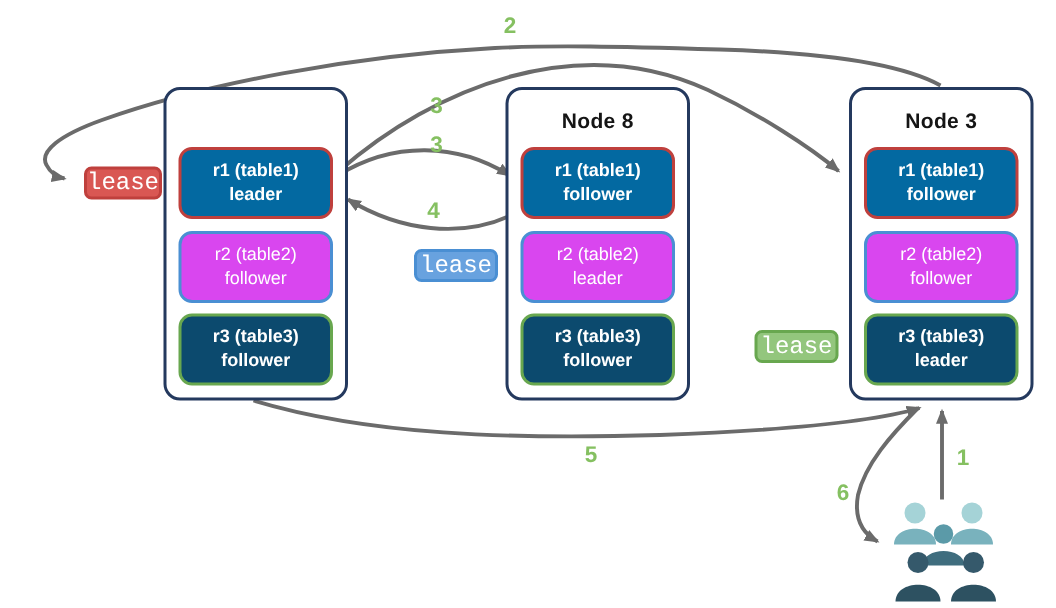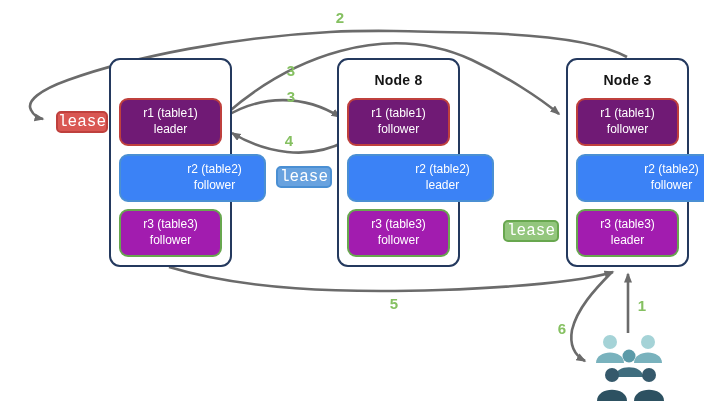--- a/index.html
+++ b/index.html
@@ -14,23 +14,23 @@
   }
   .node-title{
     text-align:center;margin-top:12px;font-weight:bold;font-size:14px;color:#151515;
     letter-spacing:.2px;
   }
   .replica{
     position:absolute;left:8px;width:99px;height:44px;border-radius:9px;
     color:#fff;font-size:12px;text-align:center;display:flex;flex-direction:column;
     justify-content:center;line-height:1.3;border:2px solid;
   }
-  .replica.red{background:#701a75;border-color:#bf403d;}
-  .replica.blue{background:#3b82f6;border-color:#4a8fd3;padding-left:44px;}
-  .replica.green{background:#a21caf;border-color:#68a74f;}
+  .replica.red{background:#0369a1;border-color:#bf403d;font-weight:bold;}
+  .replica.blue{background:#d946ef;border-color:#4a8fd3;}
+  .replica.green{background:#0c4a6e;border-color:#68a74f;font-weight:bold;}
   .r1{top:38px;} .r2{top:94px;} .r3{top:149px;}
   .lease{
     position:absolute;height:18px;border-radius:5px;color:#fff;font-size:16px;
     display:flex;align-items:center;justify-content:center;border:2px solid;z-index:3;font-family:Liberation Mono, monospace;
   }
   .lease.red{left:56px;top:111px;width:48px;background:#d95753;border-color:#bf403d;}
   .lease.blue{left:276px;top:166px;width:52px;background:#68a2df;border-color:#4a8fd3;}
   .lease.green{left:503px;top:220px;width:52px;background:#93c67d;border-color:#68a74f;}
   .step{
     position:absolute;color:#85c061;font-weight:bold;font-size:15px;z-index:4;

